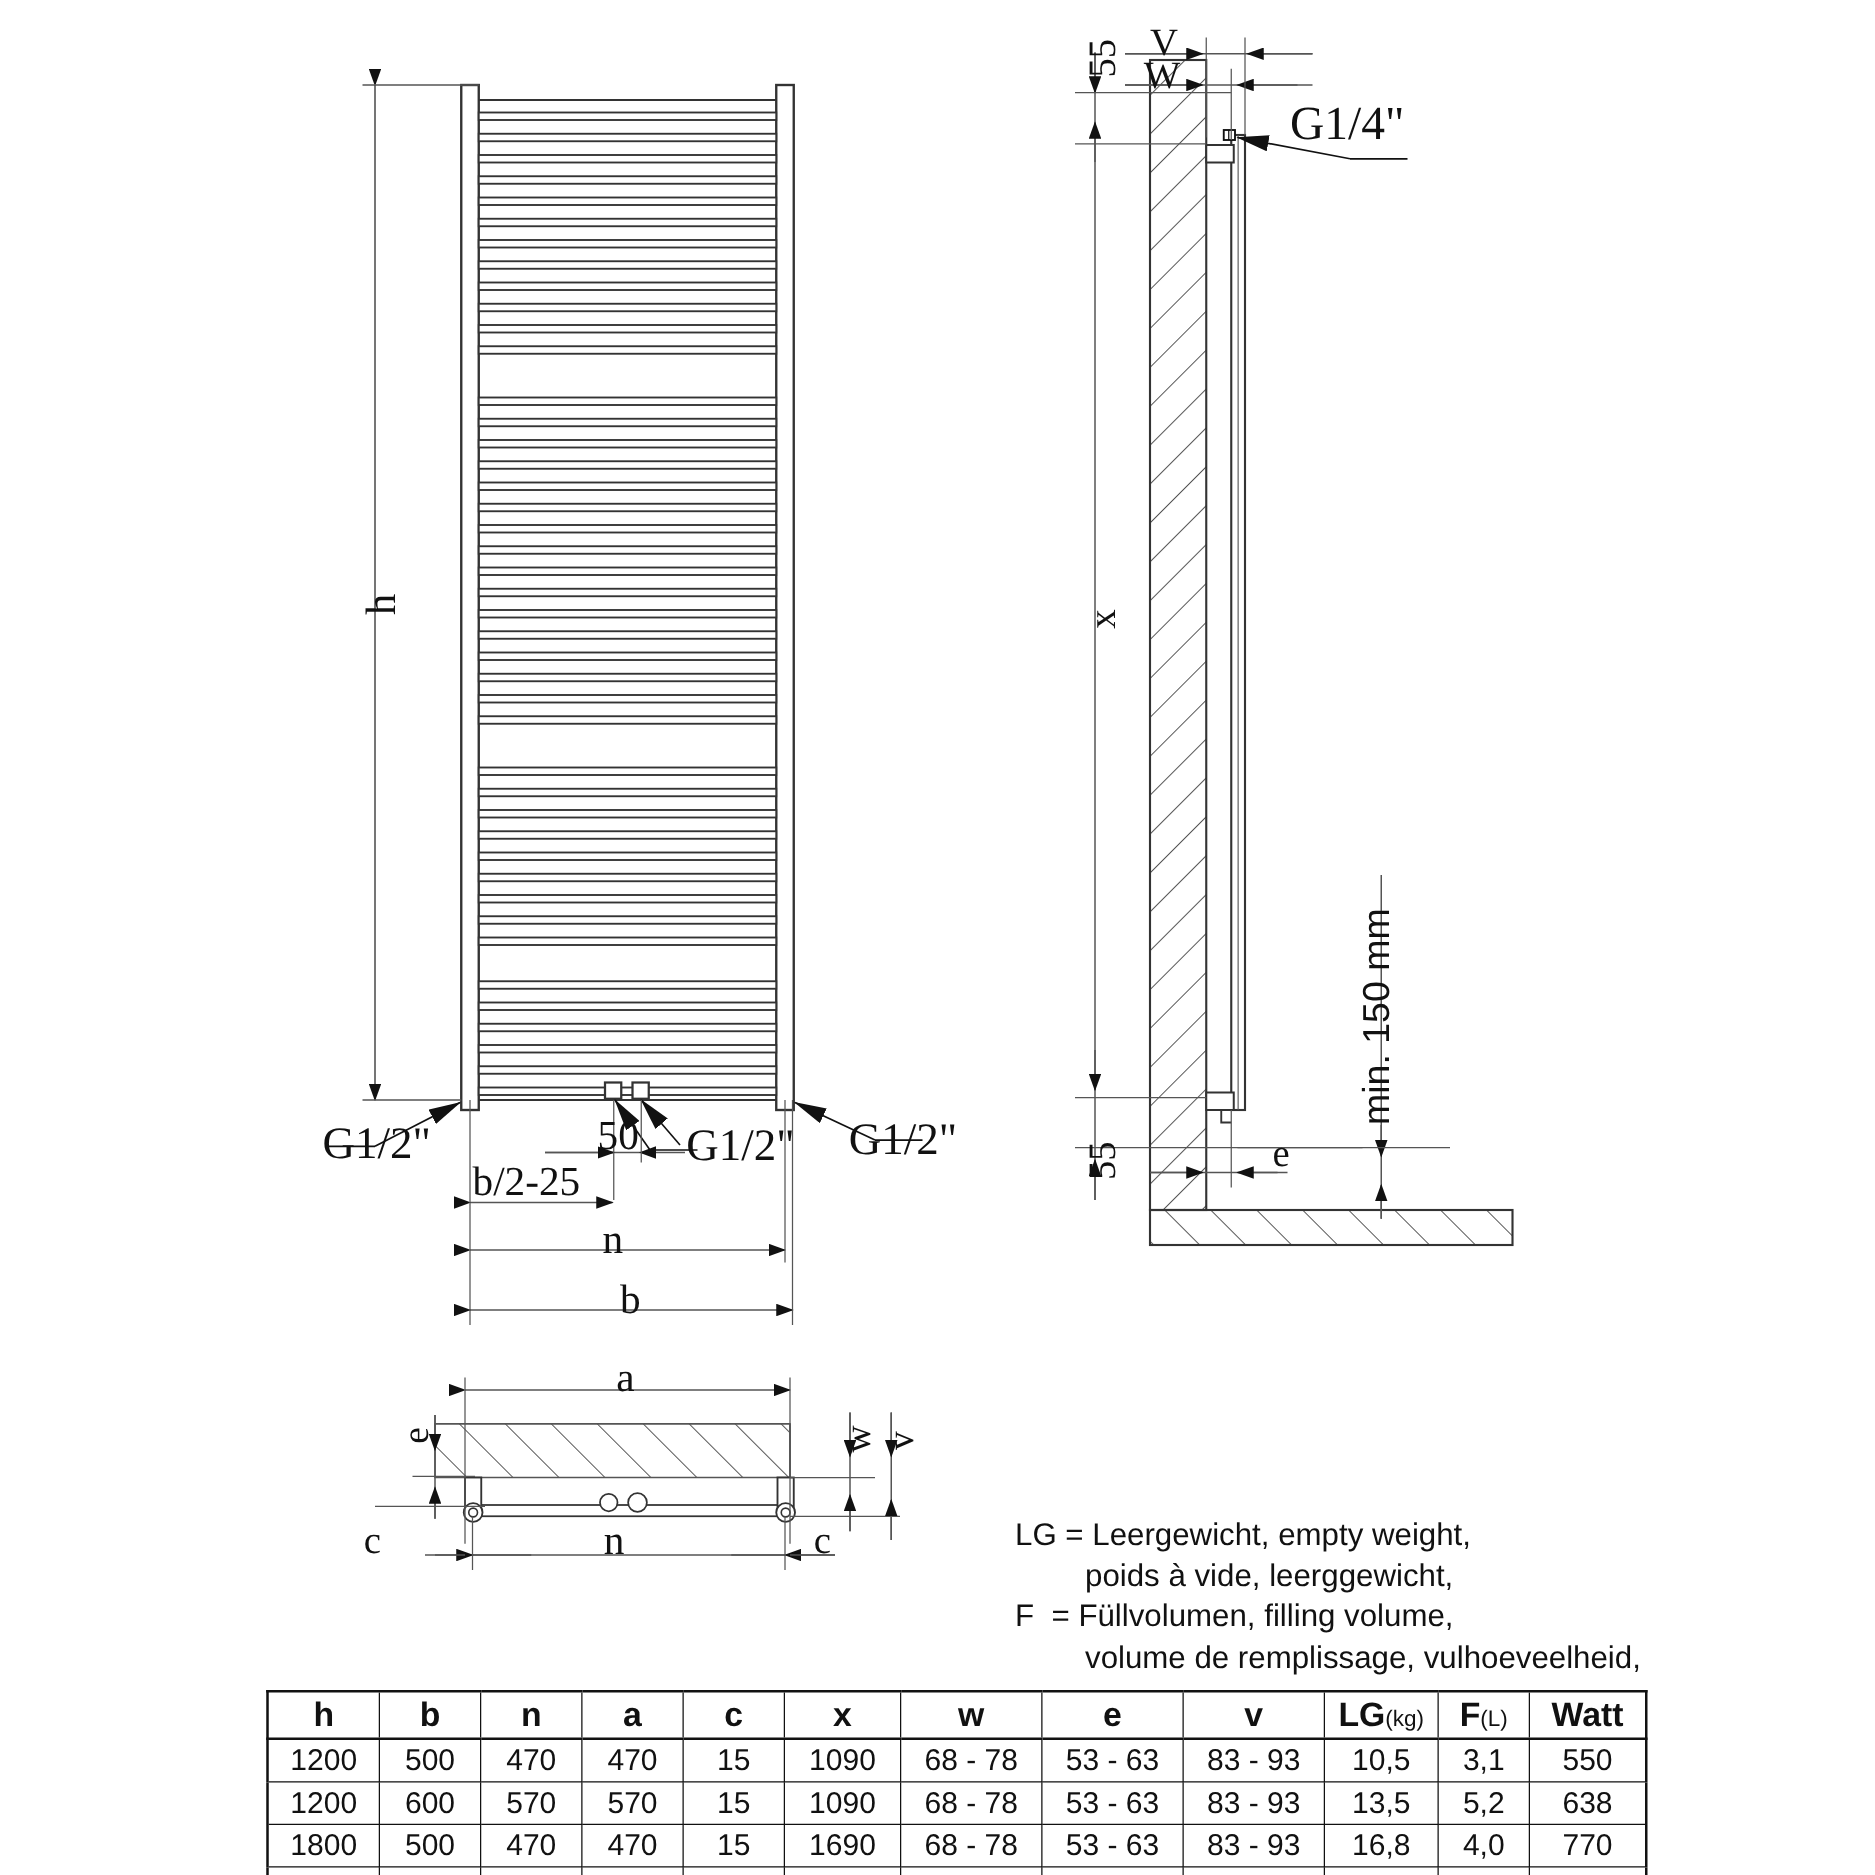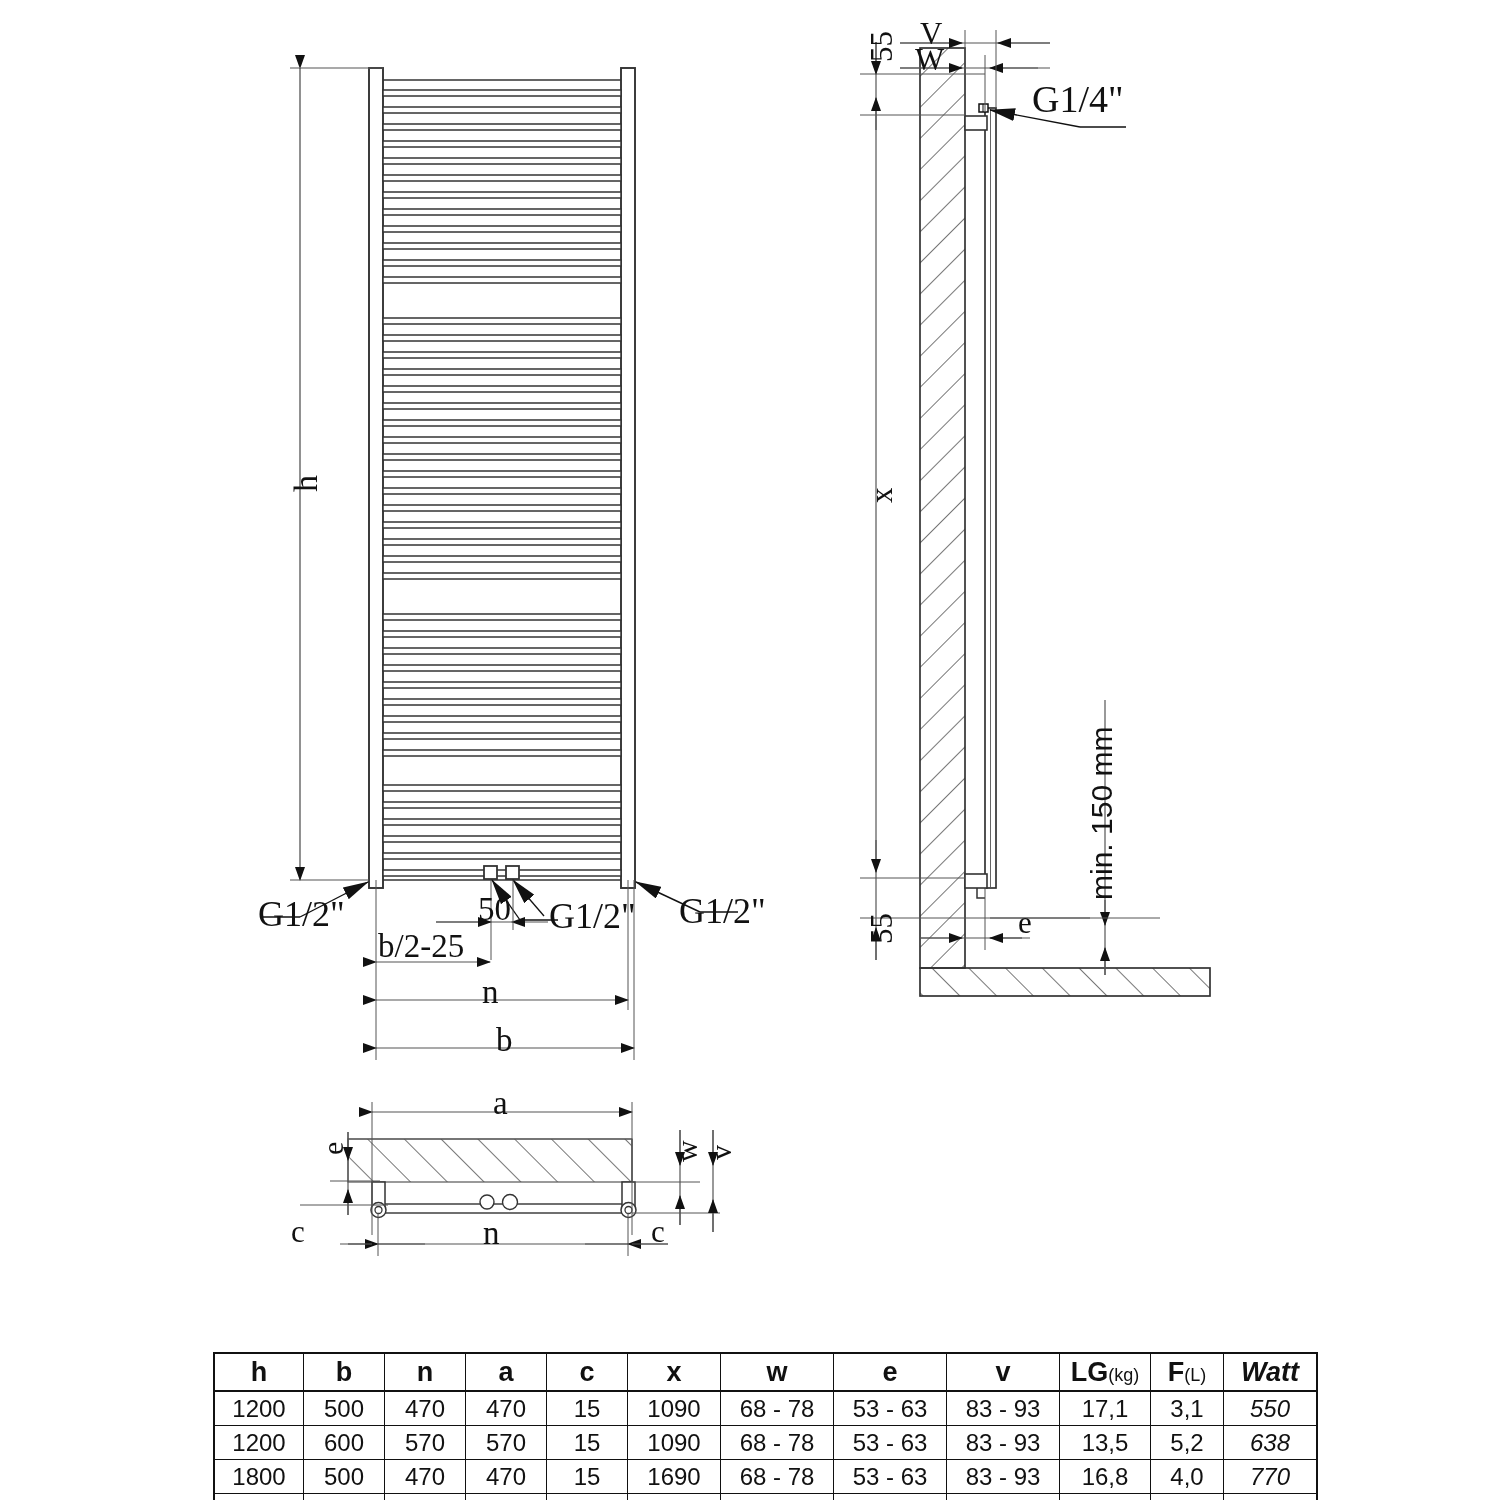--- a/index.html
+++ b/index.html
@@ -69,21 +69,21 @@
     font-weight:normal;
     font-size:18px;
   }
   #spec-table tbody td{
     font-weight:normal;
     font-size:24px;
     margin-top:16px;
   }
   #spec-table tbody tr:last-child td{ border-bottom-width:2.4px; }
   #spec-table th:first-child, #spec-table td:first-child{ border-left-width:2.4px; }
-  #spec-table th:last-child, #spec-table td:last-child{ border-right-width:2.4px;font-style:italic; }
+  #spec-table th:last-child, #spec-table td:last-child{ border-right-width:2.4px; }
   #spec-table thead tr th{ border-top-width:2.4px; }
 
   .c-h{width:88px}.c-b{width:80px}.c-n{width:80px}.c-a{width:80px}
   .c-c{width:80px}.c-x{width:92px}.c-w{width:112px}.c-e{width:112px}
   .c-v{width:112px}.c-lg{width:90px}.c-f{width:72px}.c-watt{width:92px}
 </style>
 </head>
 <body>
 
 <div id="sheet">
@@ -351,20 +351,23 @@
   <div class="lbl rot90" style="left:672px; top:1162px; font-size:30px;">w</div>
 
   <div class="lbl rot90" style="left:706px; top:1160px; font-size:30px;">v</div>
 
   <div class="lbl" style="left:291px; top:1216px; font-size:31px;">c</div>
 
   <div class="lbl" style="left:651px; top:1216px; font-size:31px;">c</div>
 
   <div class="lbl" style="left:483px; top:1217px; font-size:33px;">n</div>
 
+  <div id="legend"><span>LG = Leergewicht, empty weight,</span>
+<span class="ind">poids à vide, leerggewicht,</span><span>F  = Füllvolumen, filling volume,</span>
+<span class="ind">volume de remplissage, vulhoeveelheid,</span></div>
 
   <table id="spec-table">
     <thead>
       <tr>
         <th class="c-h"><span>h</span></th>
         <th class="c-b"><span>b</span></th>
         <th class="c-n"><span>n</span></th>
         <th class="c-a"><span>a</span></th>
         <th class="c-c"><span>c</span></th>
         <th class="c-x"><span>x</span></th>
@@ -380,21 +383,21 @@
       <tr>
         <td>1200</td>
         <td>500</td>
         <td>470</td>
         <td>470</td>
         <td>15</td>
         <td>1090</td>
         <td>68 - 78</td>
         <td>53 - 63</td>
         <td>83 - 93</td>
-        <td>17,1</td>
+        <td>10,5</td>
         <td>3,1</td>
         <td>550</td>
       </tr>
       <tr>
         <td>1200</td>
         <td>600</td>
         <td>570</td>
         <td>570</td>
         <td>15</td>
         <td>1090</td>

